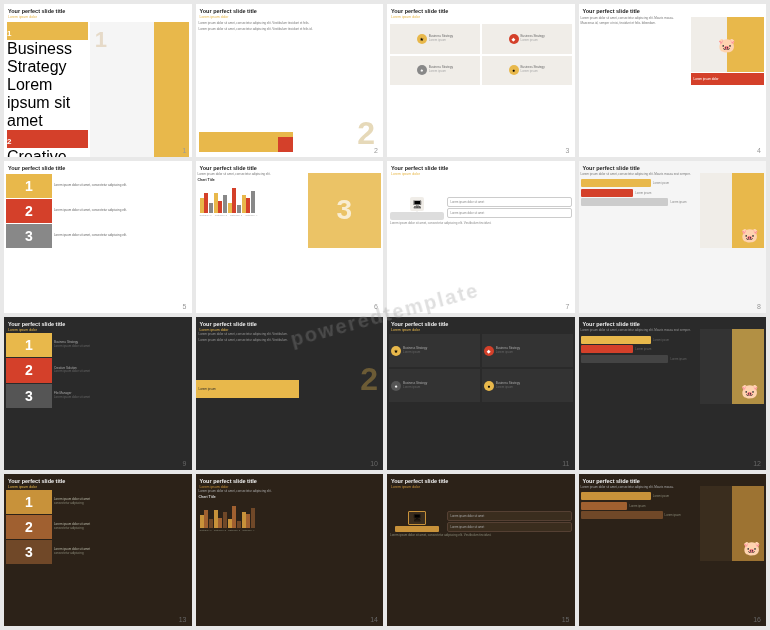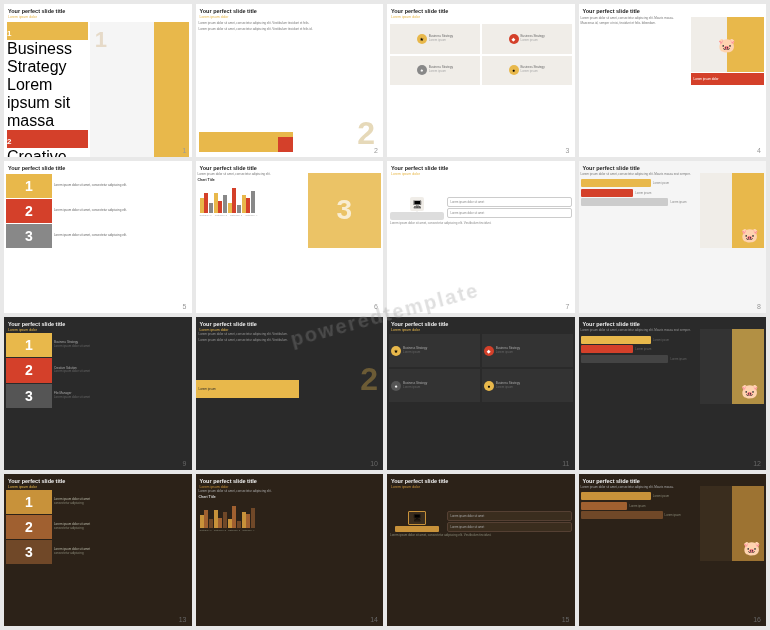--- a/index.html
+++ b/index.html
@@ -65,21 +65,21 @@
     <div style="padding:4px 4px 1px;">
       <div class="s-title">Your perfect slide title</div>
       <div class="s-subtitle">Lorem ipsum dolor</div>
     </div>
     <div style="display:flex; padding:0 3px; gap:2px;">
       <div style="width:45%;">
         <div class="num-box">
           <div class="num-sq" style="background:#e8b84b;"><span style="font-size:8px;font-weight:bold;color:white;">1</span></div>
           <div>
             <div class="item-label">Business Strategy</div>
-            <div class="item-sub">Lorem ipsum sit massa</div>
+            <div class="item-sub">Lorem ipsum sit amet</div>
           </div>
         </div>
         <div class="num-box">
           <div class="num-sq" style="background:#d4402a;"><span style="font-size:8px;font-weight:bold;color:white;">2</span></div>
           <div>
             <div class="item-label">Creative Solution</div>
 
           </div>
         </div>
 

